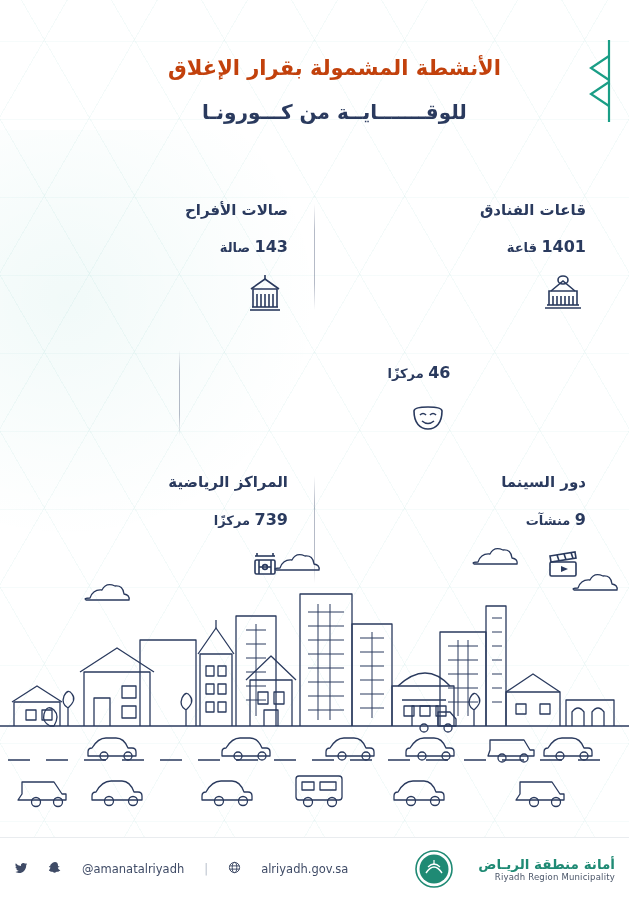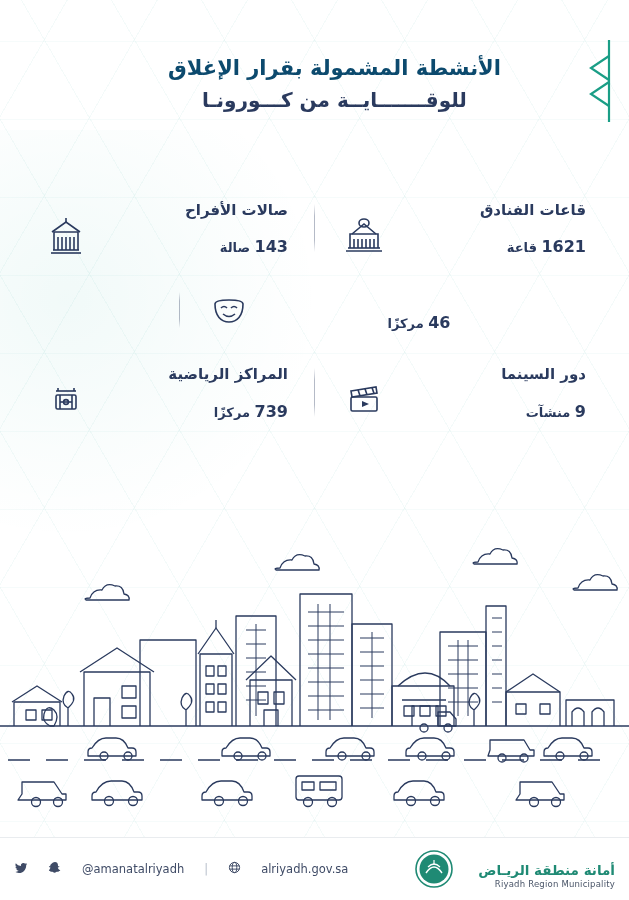--- a/index.html
+++ b/index.html
@@ -26,25 +26,25 @@
     pointer-events:none;
   }
 
   
   .header{
     position:absolute;top:56px;right:0;left:0;
     text-align:center;
     padding-left:40px;
   }
   .title-1{
-    color:#0c4a6e;
+    color:#c2410c;
     font-size:21px;
     font-weight:bold;
     letter-spacing:0px;
-    margin:0 0 8px 0;
+    margin:0 0 20px 0;
     direction:rtl;
   }
   .title-2{
     color:#2a3a5e;
     font-size:20px;
     font-weight:bold;
     margin:0;
     direction:rtl;
     letter-spacing:1px;
   }
@@ -58,21 +58,21 @@
   .stats{
     position:absolute;
     top:200px;right:40px;left:40px;
     display:flex;flex-direction:column;gap:32px;
   }
   .stat-row{
     display:flex;flex-direction:row;justify-content:center;gap:26px;
   }
   .stat{
     width:245px;
-    display:flex;flex-direction:row;align-items:flex-end;justify-content:flex-start;
+    display:flex;flex-direction:column;align-items:flex-start;justify-content:flex-start;
     gap:12px;
     direction:rtl;
   }
   .stat .txt{
     text-align:right;flex:1;direction:rtl;
   }
   .stat .label{
     color:#2a3a5e;font-size:15px;font-weight:bold;line-height:1.35;white-space:nowrap;
   }
   .stat .value{
@@ -103,21 +103,21 @@
     direction:ltr;
   }
   .social{
     display:flex;align-items:center;gap:20px;
     color:#3f4b66;font-size:11.5px;
     direction:ltr;
   }
   .social .sep{color:#b9c0cc;}
   .social .handle{color:#3f4b66;}
   .brand{
-    display:flex;align-items:flex-end;gap:24px;direction:rtl;
+    display:flex;align-items:center;gap:24px;direction:rtl;
   }
   .brand-text{text-align:right;direction:rtl;}
   .brand-ar{color:#1f8a74;font-size:13.5px;font-weight:bold;line-height:1.25;}
   .brand-en{color:#4a5568;font-size:8.5px;letter-spacing:.2px;}
   .brand-logo{width:40px;height:40px;flex:0 0 40px;}
 </style>
 </head>
 <body>
 
 <div class="bg-pattern"></div>
@@ -136,21 +136,21 @@
   <div class="title-2">للوقـــــــايــة من كـــورونـا</div>
 </div>
 
 <div class="stats">
 
   <div class="stat-row">
     <div class="stat">
       <div class="txt">
         <div class="label">قاعات الفنادق</div>
         <div class="value">
-          <span class="num">1621</span>
+          <span class="num">1401</span>
           <span>قاعة</span>
         </div>
       </div>
       <div class="icon">
         <svg viewBox="0 0 46 44" width="46" height="44" fill="none" stroke="#2a3a5e" stroke-width="1.6">
           <path d="M7 36 H39"></path>
           <path d="M9 36 V22 H37 V36"></path>
           <path d="M11 22 L23 12 L35 22"></path>
           <ellipse cx="23" cy="11" rx="5" ry="4"></ellipse>
           <path d="M13 36 V27 M17 36 V27 M21 36 V27 M25 36 V27 M29 36 V27 M33 36 V27"></path>

